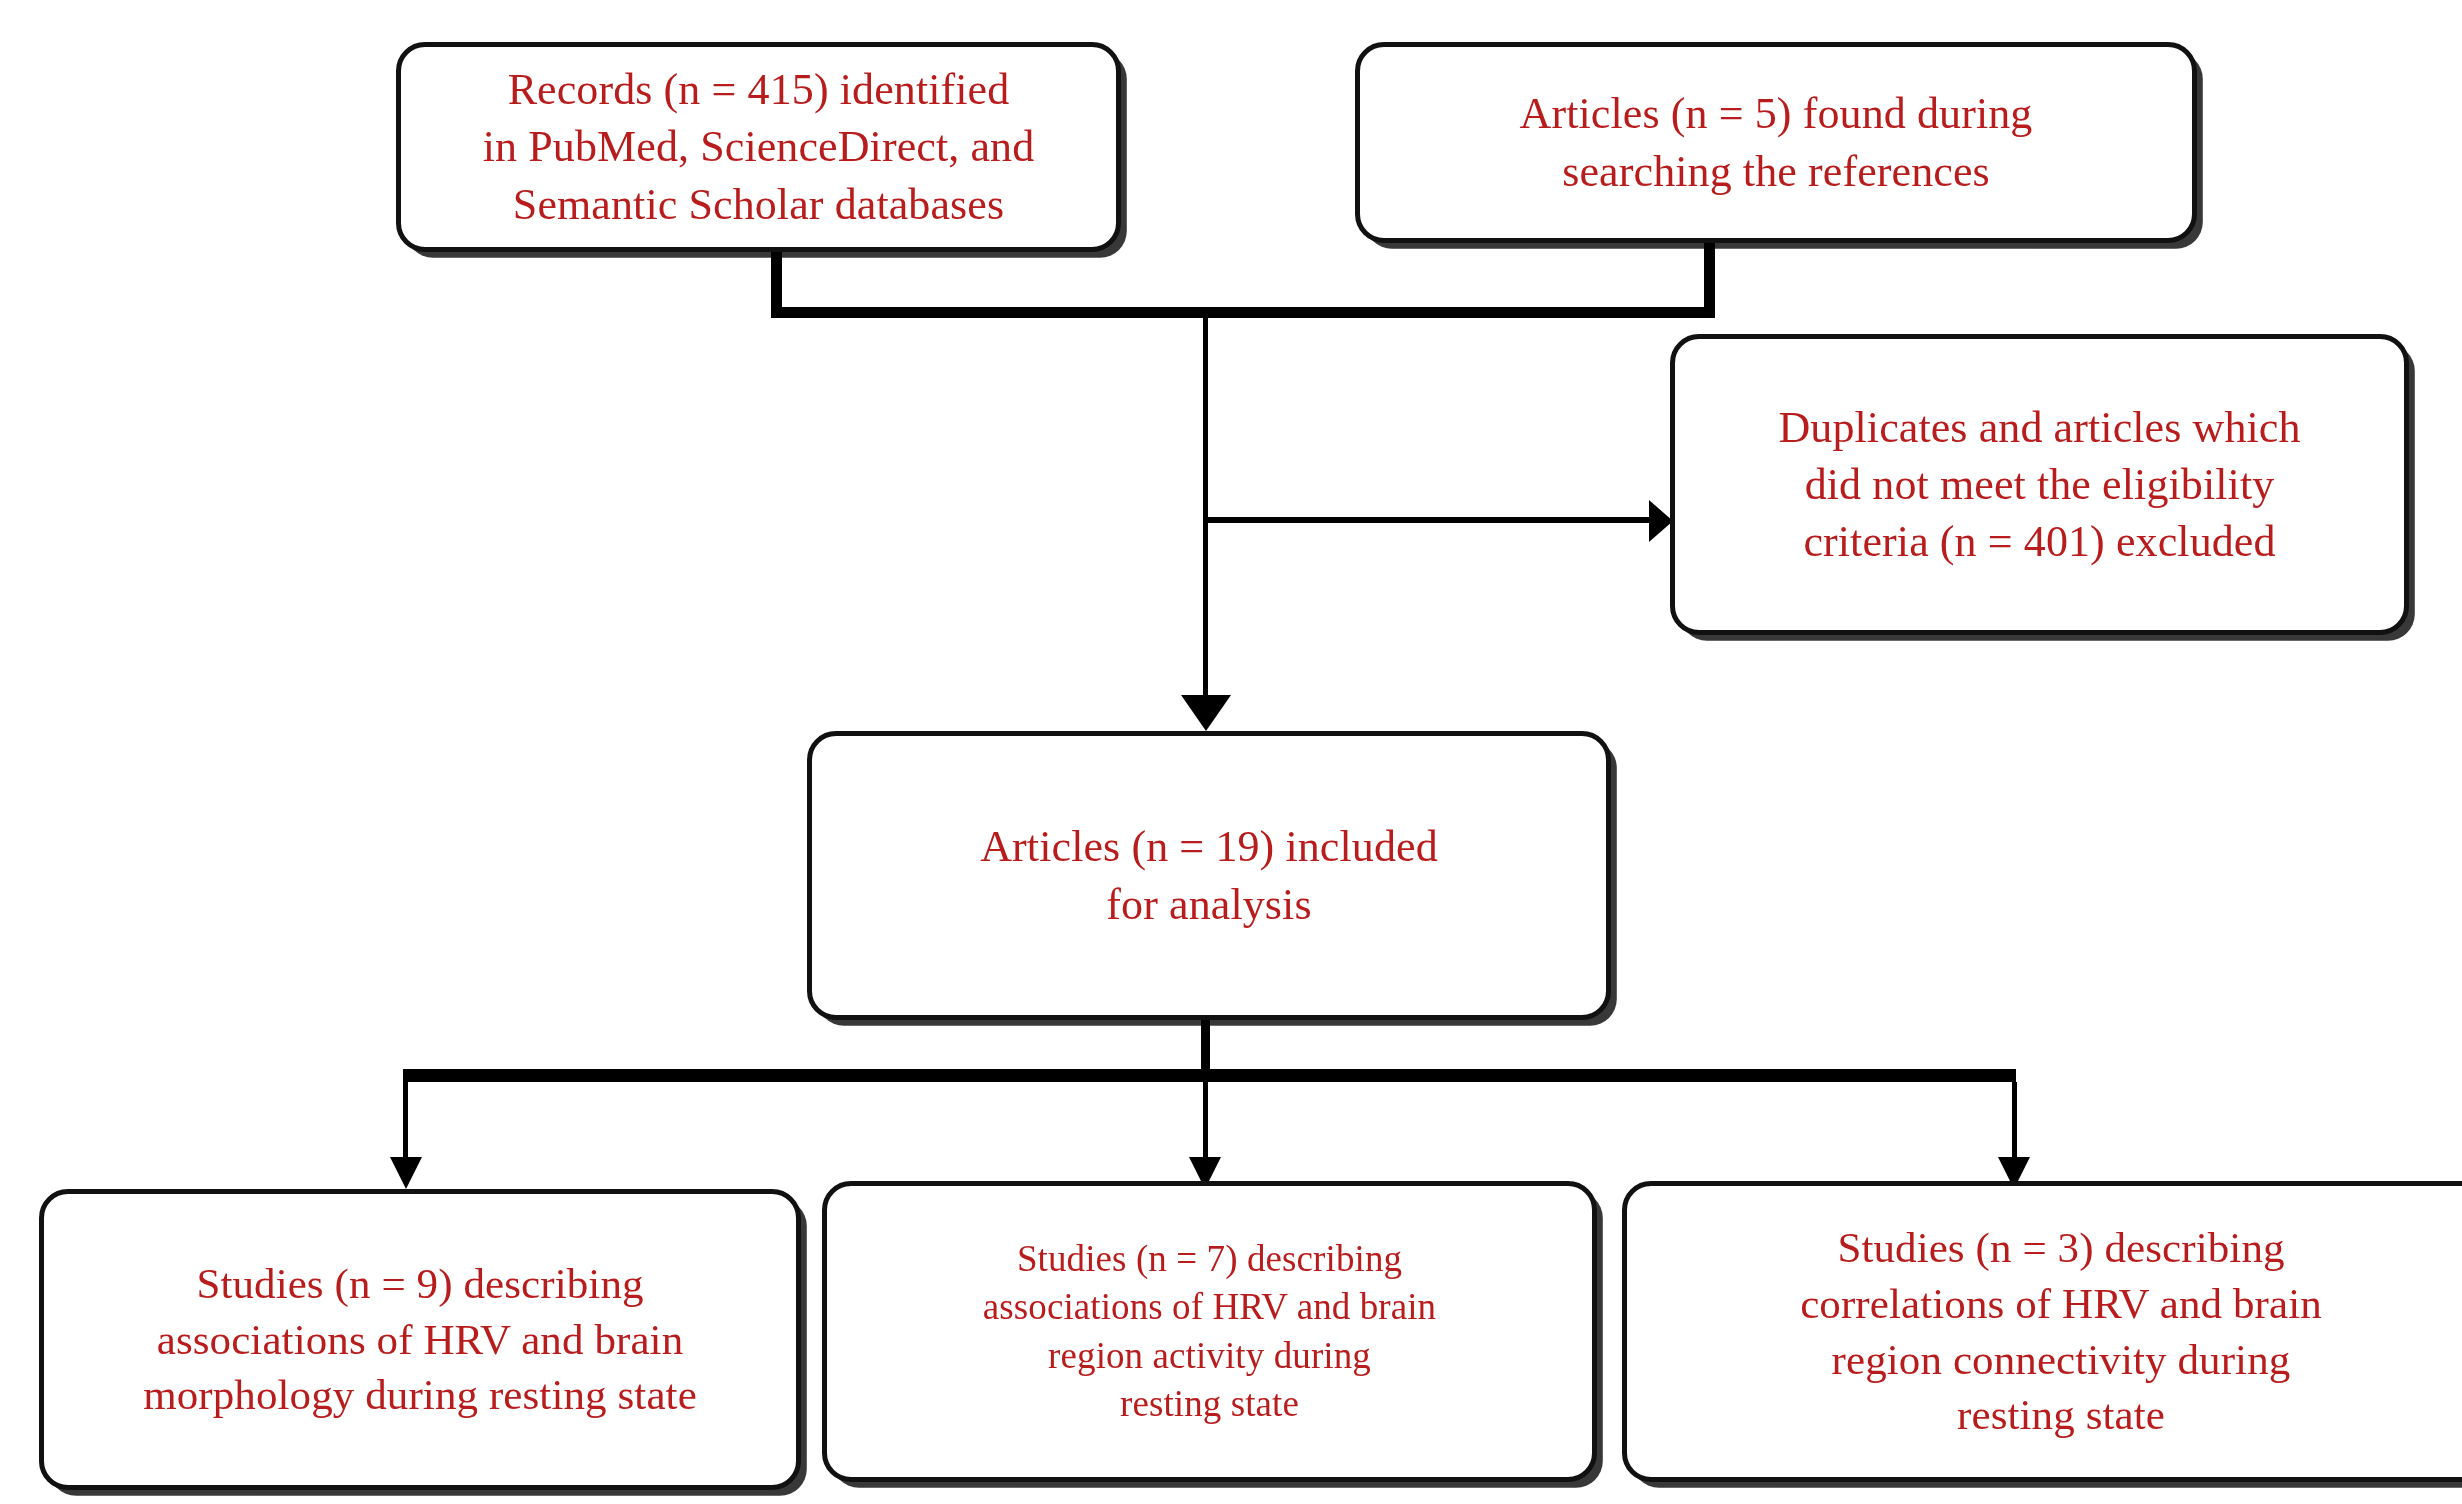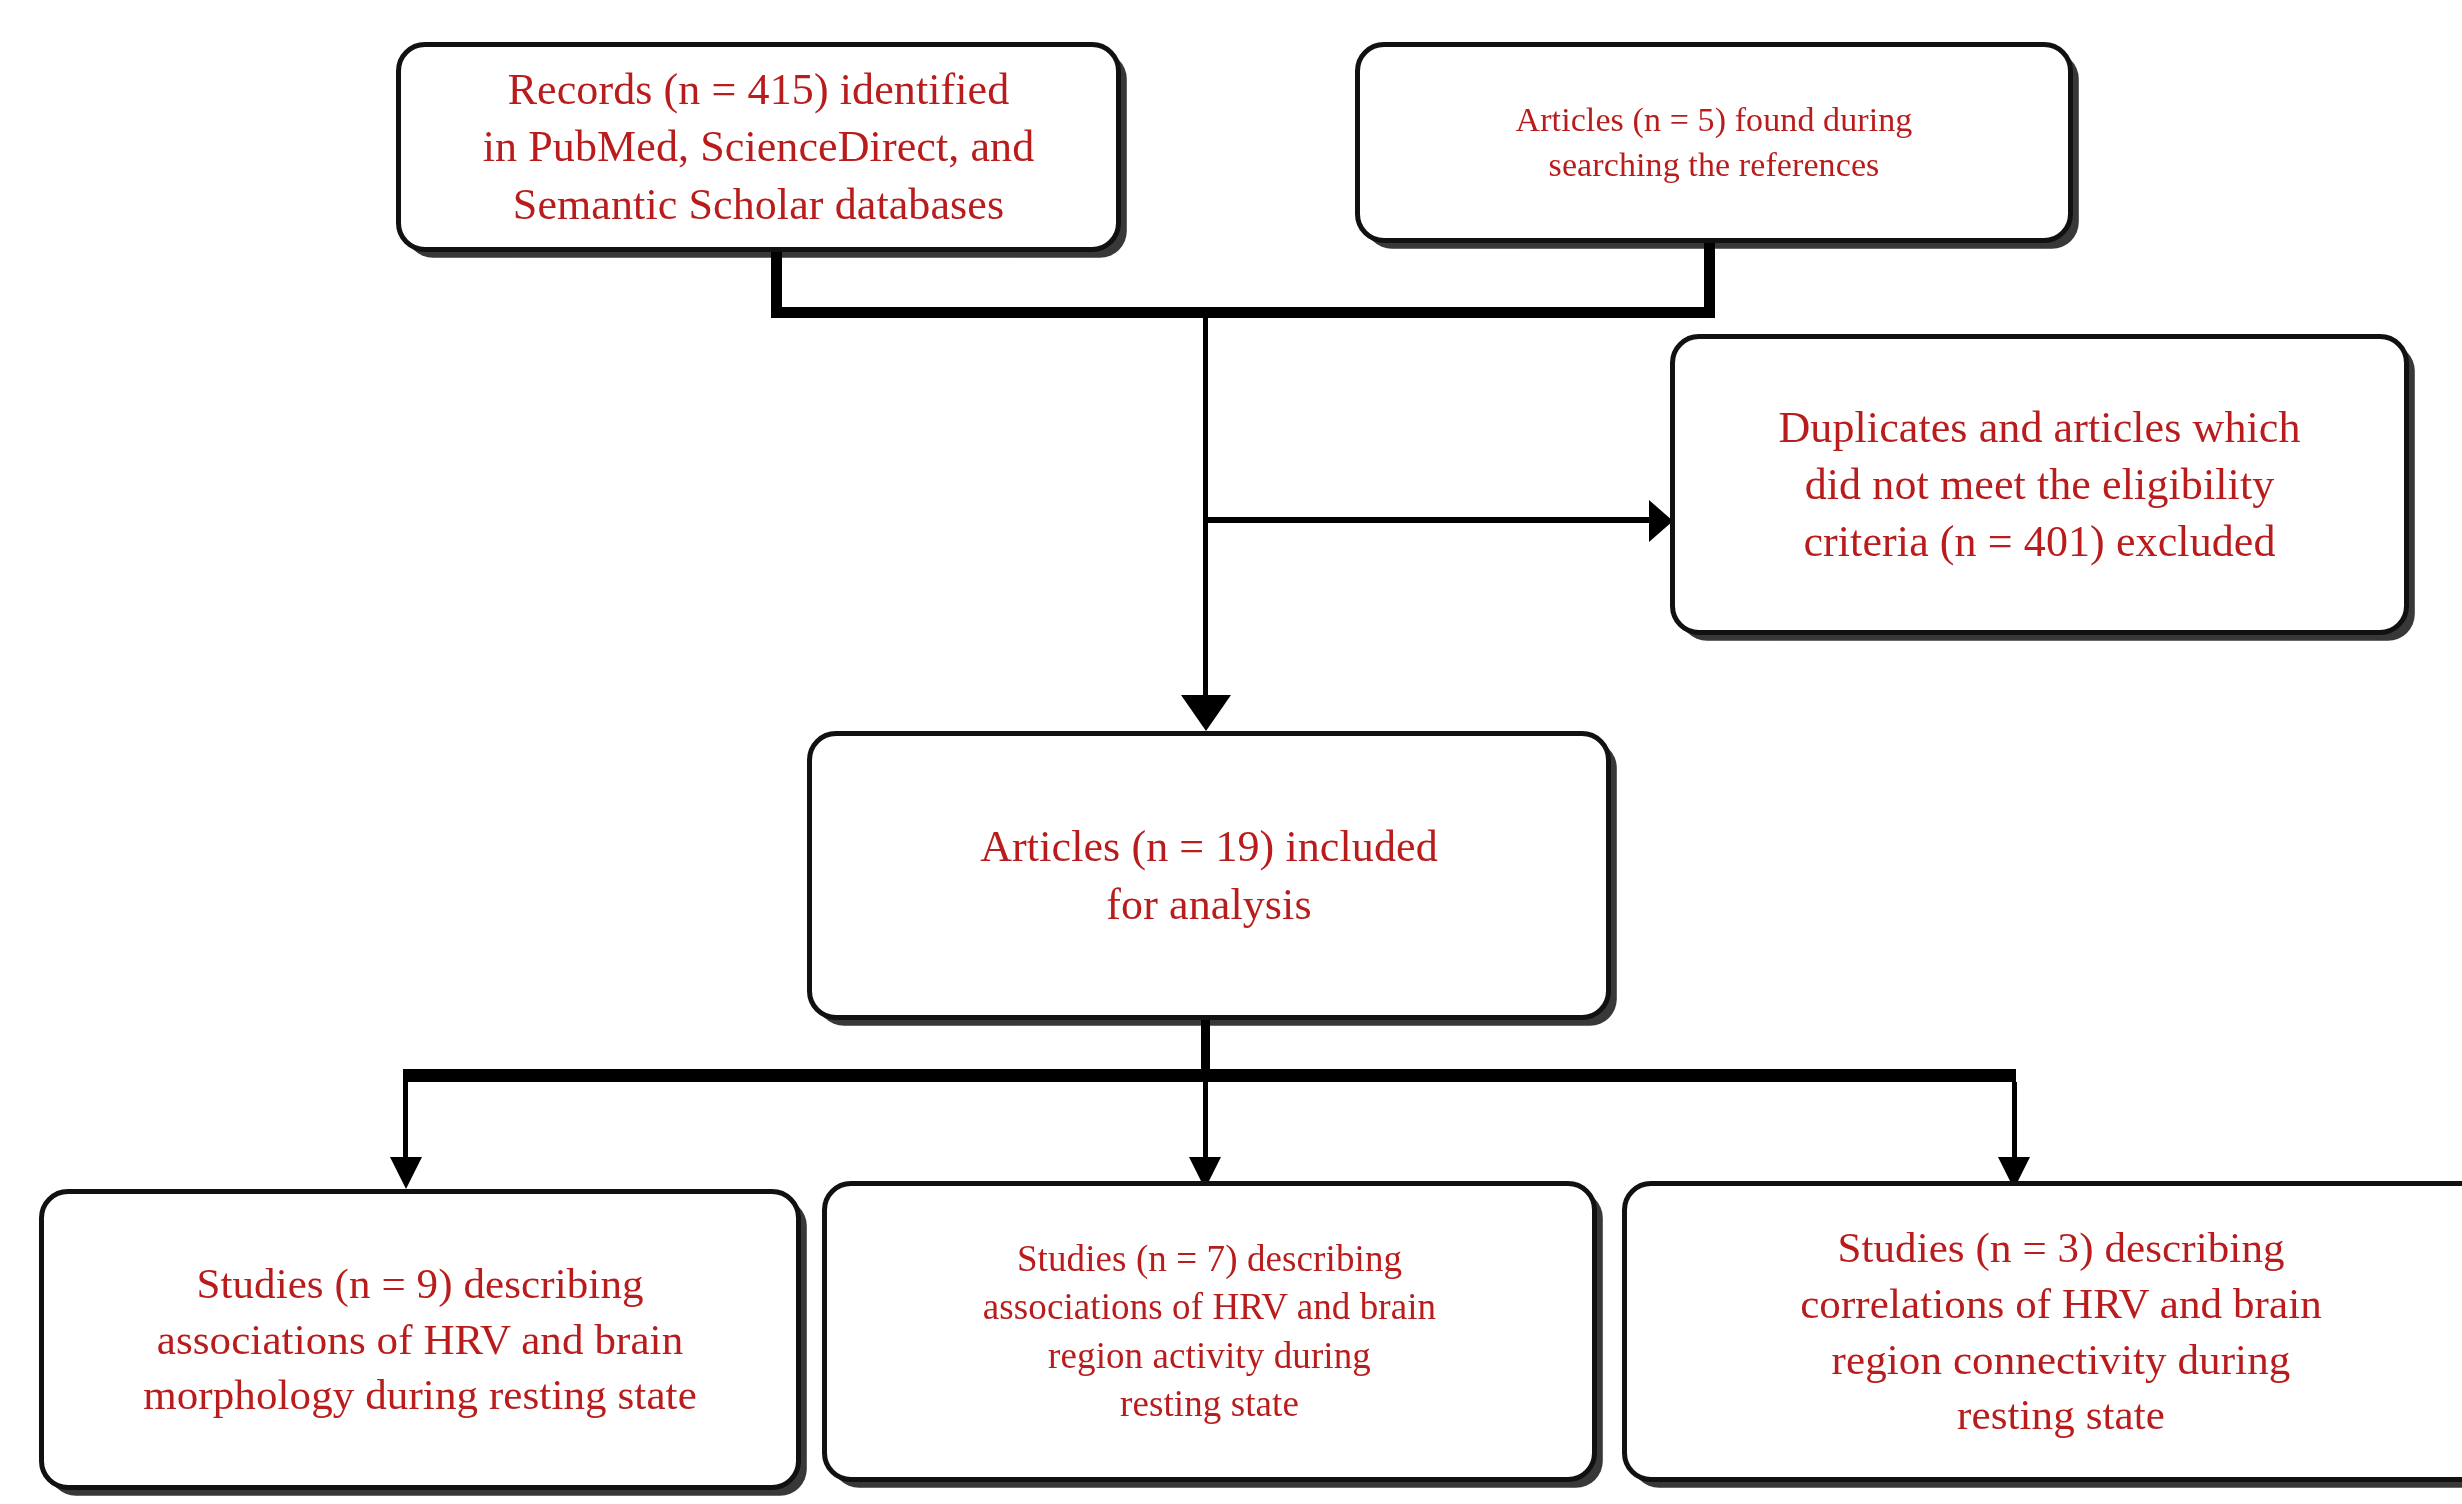--- a/index.html
+++ b/index.html
@@ -34,21 +34,21 @@
   .node .txt {
     display: block;
     width: 100%;
     line-height: 1.30;
     white-space: pre-line;
     letter-spacing: 0.1px;
   }
 
   
   #node-records      { left: 396px;  top: 42px;   width: 725px; height: 210px; font-size: 44px; }
-  #node-references   { left: 1355px; top: 42px;   width: 718px; height: 201px; font-size: 34px; }
+  #node-references   { left: 1355px; top: 42px;   width: 842px; height: 201px; font-size: 44px; }
   #node-excluded     { left: 1670px; top: 334px;  width: 739px; height: 301px; font-size: 44px; }
   #node-included     { left: 807px; top: 731px; width: 804px; height: 289px; font-size: 44px; }
   #node-morphology   { left: 39px;   top: 1181px; width: 762px; height: 301px; font-size: 43px; margin-top: 8px; }
   #node-activity     { left: 822px; top: 1181px; width: 775px; height: 301px; font-size: 37px; }
   #node-connectivity { left: 1622px; top: 1181px; width: 878px; height: 301px; font-size: 43px; }
 
   
   .seg { position: absolute; background: #000000; }
 
   

